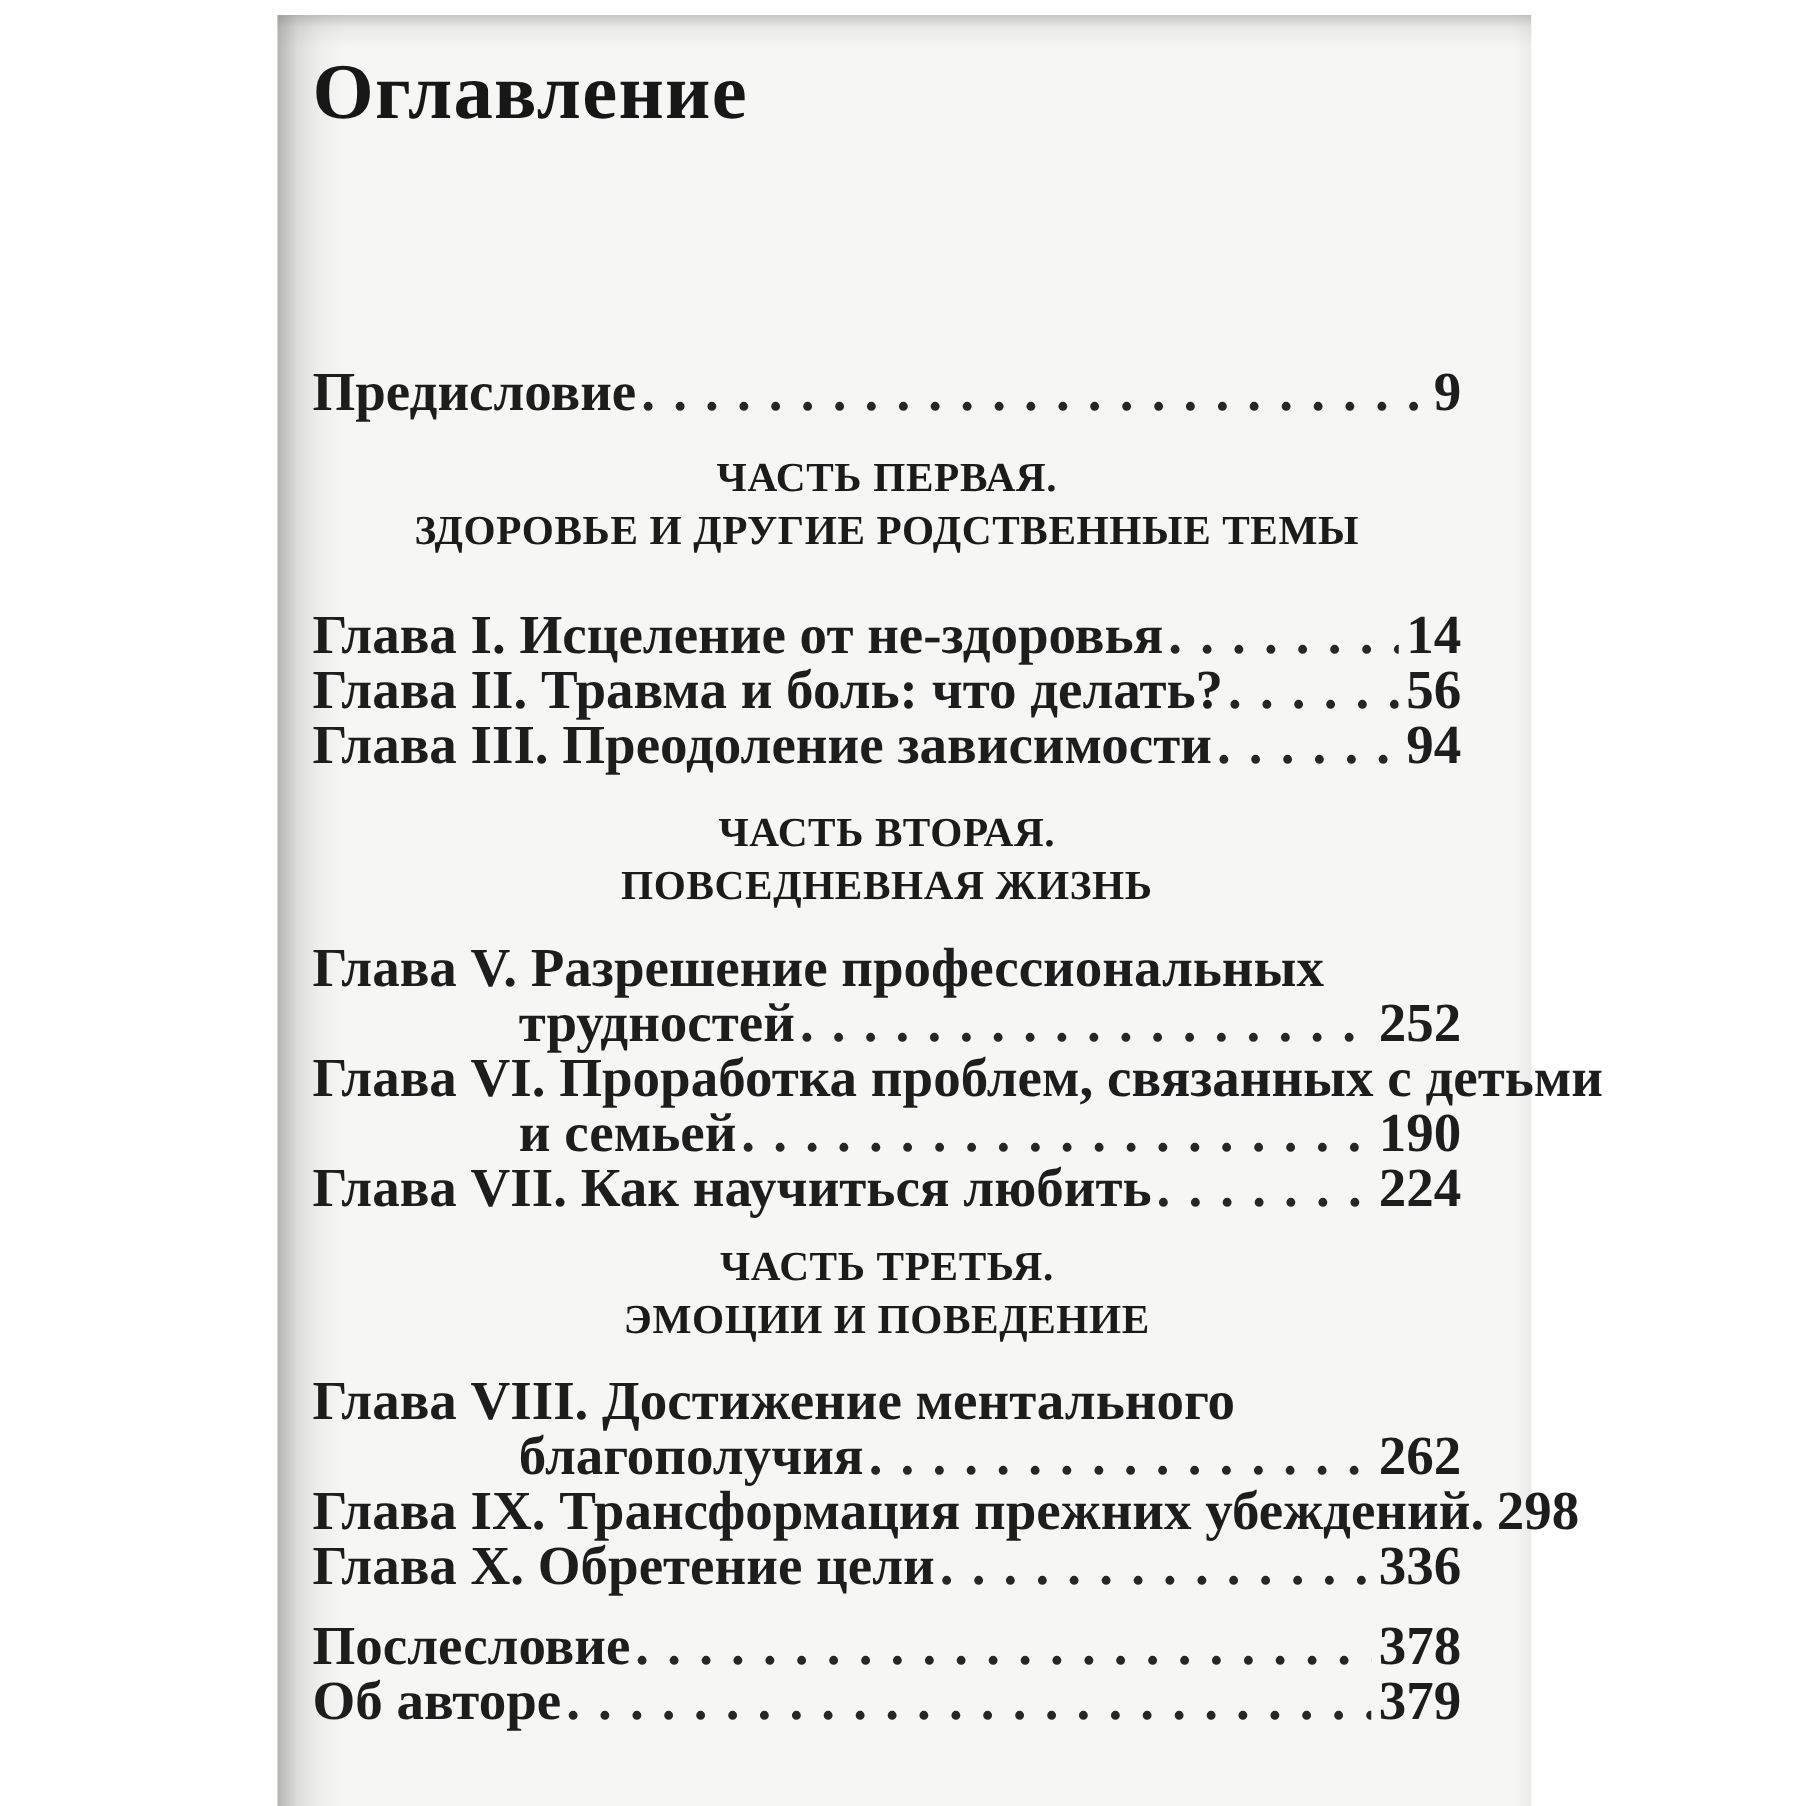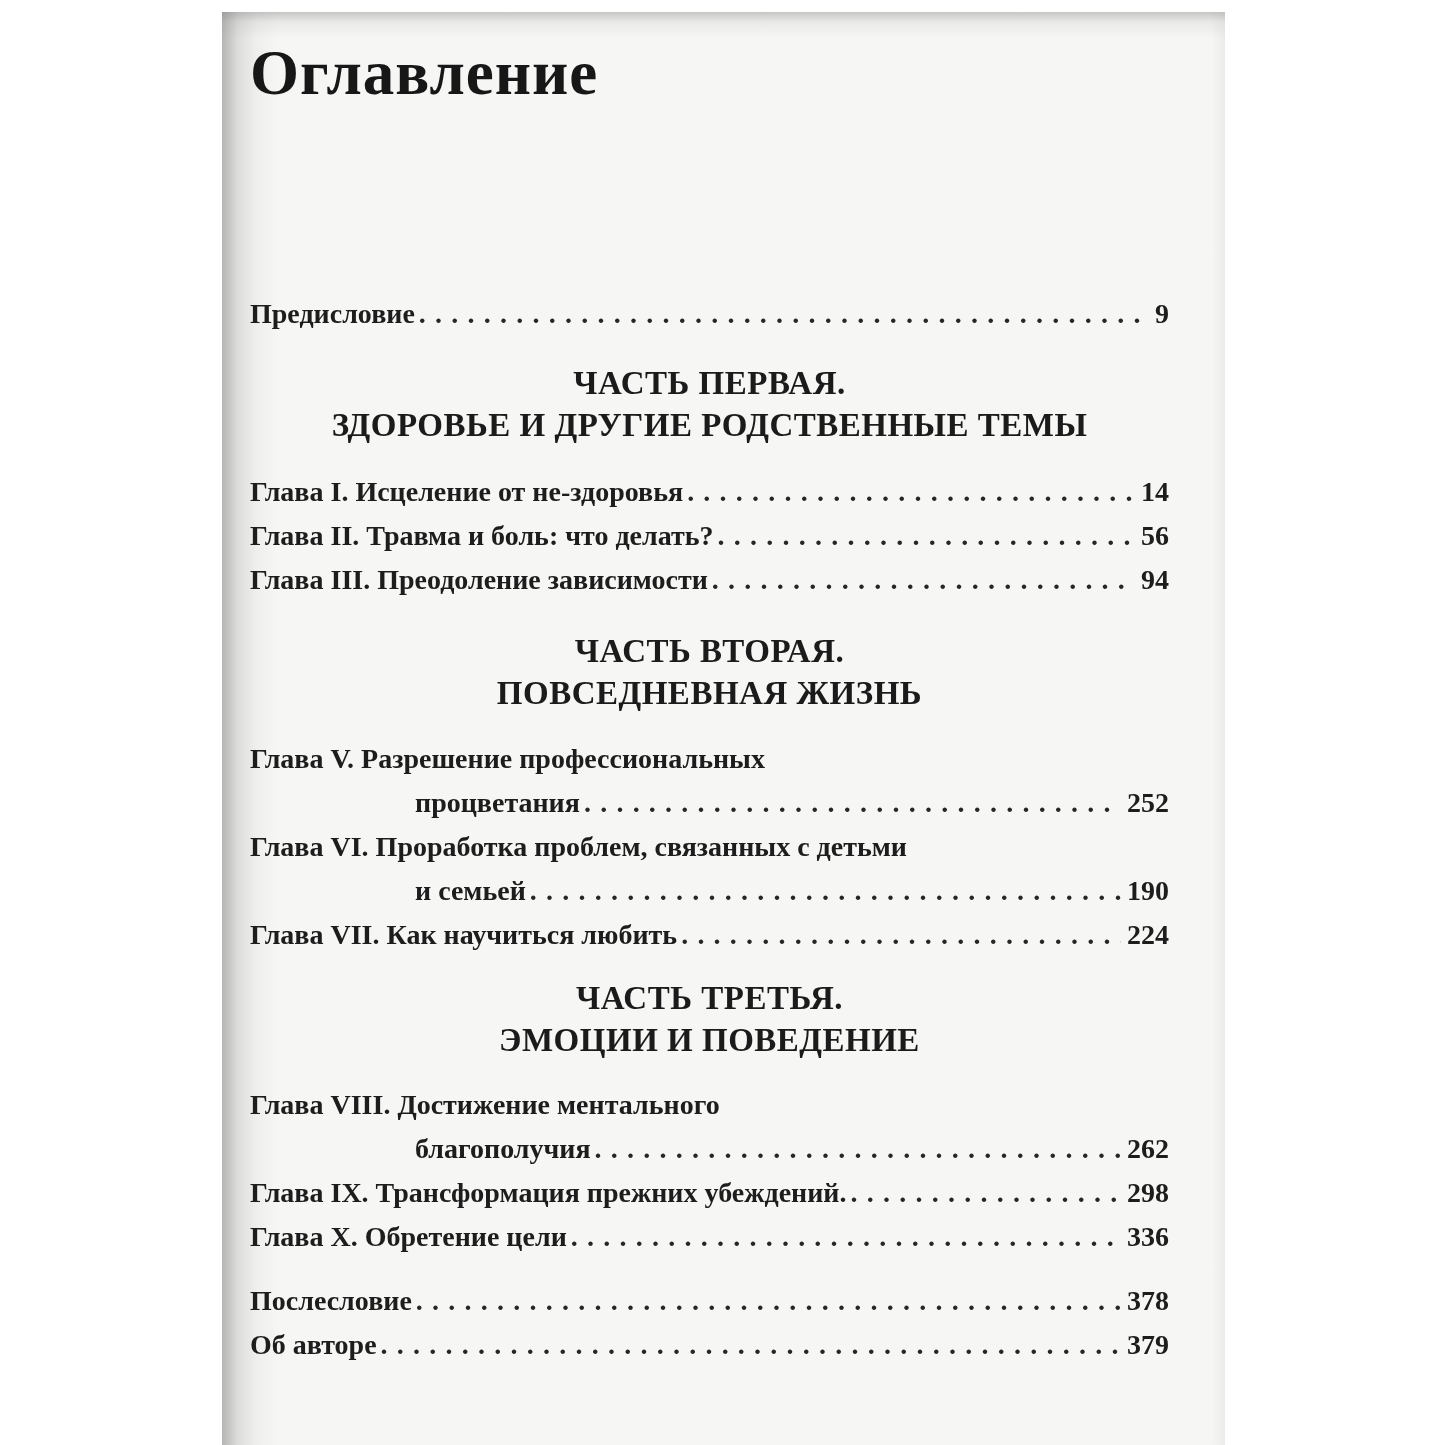--- a/index.html
+++ b/index.html
@@ -35,21 +35,21 @@
     font-size:63px;
     line-height:70px;
     font-weight:bold;
     letter-spacing:1px;
     color:#171717;
   }
 
   .row {
     display:flex;
     align-items:baseline;
-    font-size:28px;
+    font-size:44px;
     line-height:44px;
     font-weight:bold;
     white-space:nowrap;
   }
   .row .label { white-space:nowrap; }
   .leader {
     flex:1 1 auto;
     overflow:hidden;
     margin:0 6px 0 4px;
     min-width:0;
@@ -69,21 +69,21 @@
     font-size:33px;
     line-height:42px;
     letter-spacing:0.5px;
     color:#1b1b1b;
   }
   .part-heading.first  { margin-top:26px; }
   .part-heading.second { margin-top:28px; }
   .part-heading.third  { margin-top:20px; }
 
   .chapters { margin-top:23px; }
-  .chapters.g1 { margin-top:24px; }
+  .chapters.g1 { margin-top:40px; }
   .chapters.g3 { margin-top:22px; }
 
   .row.cont { padding-left:165px; }
 
   .back-matter { margin-top:20px; }
 </style>
 </head>
 <body>
 
 <div class="canvas">
@@ -125,21 +125,21 @@
         <div>ЧАСТЬ ВТОРАЯ.</div>
         <div>ПОВСЕДНЕВНАЯ ЖИЗНЬ</div>
       </div>
 
       <div class="chapters g2">
         <div class="row no-leader">
           <span class="label">Глава V. Разрешение профессиональных</span>
 
         </div>
         <div class="row cont">
-          <span class="label">процветания</span>
+          <span class="label">трудностей</span>
           <span class="leader"></span>
           <span class="page-num">252</span>
         </div>
         <div class="row no-leader">
           <span class="label">Глава VI. Проработка проблем, связанных с детьми</span>
 
         </div>
         <div class="row cont">
           <span class="label">и семьей</span>
           <span class="leader"></span>

